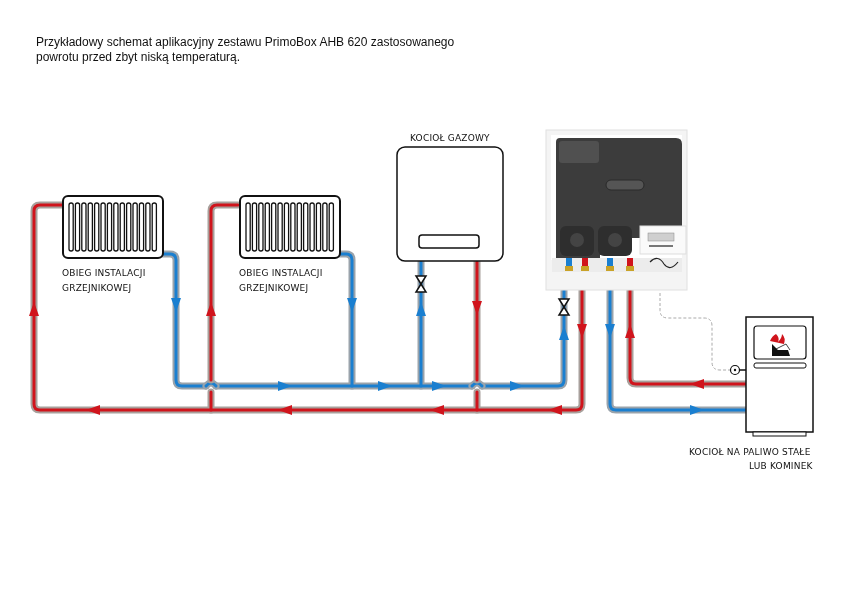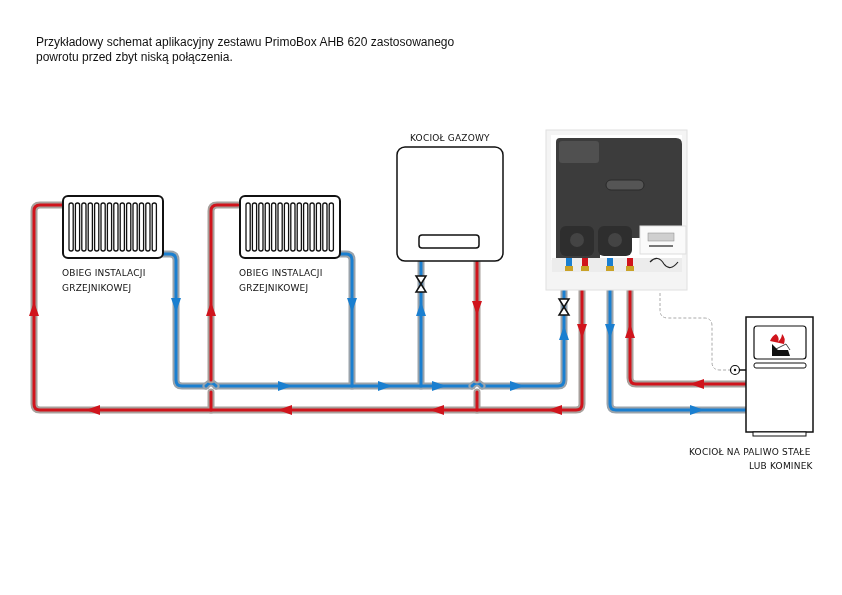--- a/index.html
+++ b/index.html
@@ -7,21 +7,21 @@
   .caption { position: absolute; left: 36px; top: 35px; font-size: 12px; line-height: 15px; color: #111; }
   .caption div { white-space: nowrap; }
   svg { position: absolute; left: 0; top: 0; }
   .lbl { font-family: "DejaVu Sans", sans-serif; font-size: 9px; fill: #111; letter-spacing: 0.2px; }
 </style>
 </head>
 <body>
 
 <div class="caption">
   <div>Przykładowy schemat aplikacyjny zestawu PrimoBox AHB 620 zastosowanego</div>
-  <div>powrotu przed zbyt niską połączenia.</div>
+  <div>powrotu przed zbyt niską temperaturą.</div>
 </div>
 
 <svg width="842" height="595" viewBox="0 0 842 595">
   <defs>
     <marker id="arrR" viewBox="0 0 10 10" refX="5" refY="5" markerWidth="4" markerHeight="4" orient="auto">
       <path d="M0,0 L10,5 L0,10 z" fill="#d0141c"></path>
     </marker>
   </defs>
 
   <g fill="none" stroke-linejoin="round" stroke-linecap="round">

